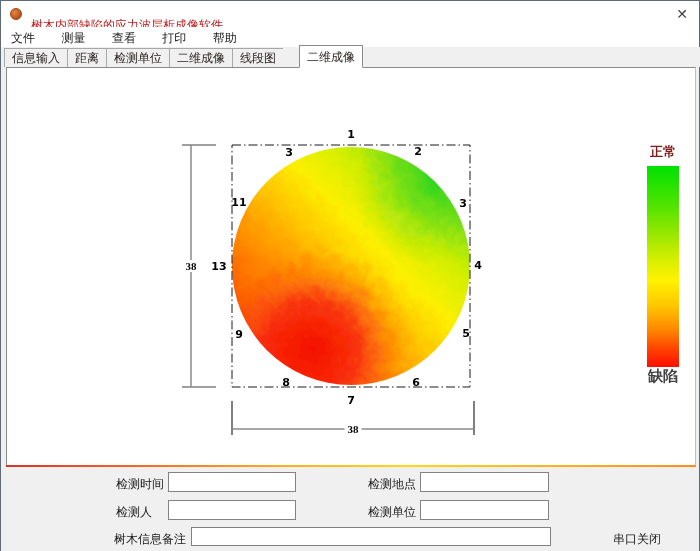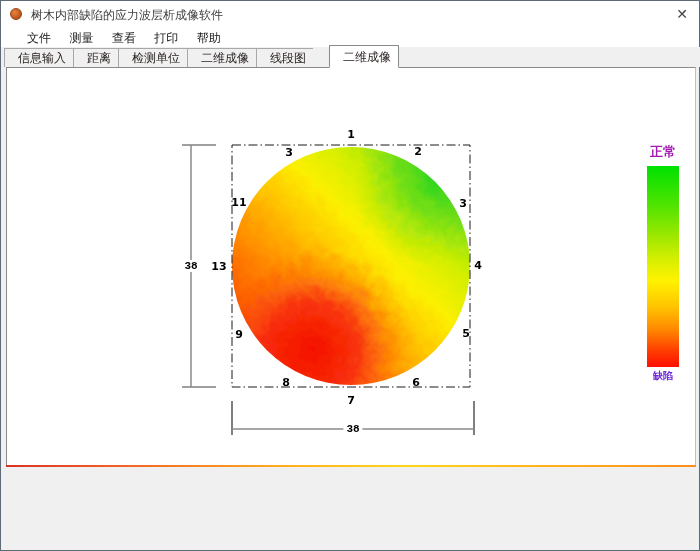--- a/index.html
+++ b/index.html
@@ -3,54 +3,54 @@
 <meta charset="utf-8">
 <style>
   html,body{margin:0;padding:0;}
   body{width:700px;height:551px;overflow:hidden;font-family:"Liberation Sans","DejaVu Sans",sans-serif;}
   .window{position:absolute;left:0;top:0;width:698px;height:549px;border:1px solid #5c6b77;background:#f0f0f0;}
 
   
   .titlebar{position:absolute;left:0;top:0;width:100%;height:26px;background:#ffffff;}
   .app-icon{position:absolute;left:9px;top:7px;width:12px;height:12px;border-radius:50%;
     background:radial-gradient(circle at 35% 35%, #e8833c, #c05a20 60%, #8f3c12);border:1px solid #9a4418;box-sizing:border-box;}
-  .title-text{position:absolute;left:30px;top:6px;font-size:12px;color:#404040;}
+  .title-text{position:absolute;left:30px;top:16px;font-size:12px;color:#b91c1c;}
   .close-btn{position:absolute;right:8px;top:4px;width:18px;height:18px;text-align:center;line-height:18px;
     font-size:14px;color:#444;cursor:default;}
 
   
   .menubar{position:absolute;left:0;top:26px;width:100%;height:20px;background:#ffffff;}
-  .menu-item{display:inline-block;margin-left:0;padding:3px 7px 0 7px;font-size:12px;color:#1a1a1a;}
-  .menubar .menu-item:first-child{margin-left:19px;font-family:Liberation Serif, serif;}
+  .menu-item{display:inline-block;margin-left:8px;padding:3px 7px 0 7px;font-size:12px;color:#1a1a1a;}
+  .menubar .menu-item:first-child{margin-left:3px;font-family:Liberation Serif, serif;}
 
   
   .tabstrip{position:absolute;left:0;top:46px;width:100%;height:20px;background:#f0f0f0;display:flex;align-items:flex-end;padding-left:3px;z-index:4;}
-  .tab{height:17px;line-height:17px;padding:1px 7px 0 13px;font-size:12px;color:#2a2220;background:#f0f0f0;
+  .tab{height:17px;line-height:17px;padding:1px 7px 0 7px;font-size:12px;color:#2a2220;background:#f0f0f0;
     border:1px solid #a8a8a8;border-bottom:none;margin-right:0;border-right:none;}
   .tab:last-child{border-right:1px solid #a8a8a8;margin-left:16px;}
   .tab.active{height:20px;line-height:20px;background:#ffffff;border:1px solid #8a8a8a;border-bottom:1px solid #ffffff;
     margin-bottom:-1px;position:relative;z-index:6;}
 
   
   .panel{position:absolute;left:5px;top:66px;width:688px;height:398px;background:#ffffff;
     border:1px solid;border-color:#8a8a8a #c0c0c0 #ffffff #8a8a8a;box-sizing:content-box;z-index:1;}
   .panel-bottom-line{position:absolute;left:-1px;right:-1px;bottom:-1px;height:2px;
     background:linear-gradient(90deg,#d83325 0%,#f05a28 14%,#ffb31e 42%,#ffd816 58%,#ffaf1c 80%,#ff8d1d 100%);}
   .tomo-svg{position:absolute;left:0;top:0;}
 
   .sensor-label{position:absolute;transform:translate(-50%,-50%);font-size:11px;font-weight:bold;color:#000;
     font-family:"DejaVu Sans",sans-serif;}
   .dim-label{position:absolute;transform:translate(-50%,-50%);font-size:11px;font-weight:bold;color:#000;
-    background:#ffffff;padding:0 3px;font-family:Liberation Mono, monospace;}
+    background:#ffffff;padding:0 3px;font-family:Liberation Serif, serif;}
 
   
-  .legend-top{position:absolute;left:656px;top:84px;transform:translate(-50%,-50%);font-size:13px;font-weight:bold;color:#a21caf;white-space:nowrap;}
+  .legend-top{position:absolute;left:656px;top:84px;transform:translate(-50%,-50%);font-size:13px;font-weight:bold;color:#7f1d1d;white-space:nowrap;}
   .legend-bar{position:absolute;left:640px;top:98px;width:32px;height:201px;
     background:linear-gradient(to bottom,#00e100 0%,#52e400 20%,#9ee800 35%,#d8ef00 47%,#fff200 57%,#ffc400 70%,#ff8400 82%,#ff3c00 92%,#ff0f00 100%);}
-  .legend-bottom{position:absolute;left:656px;top:308px;transform:translate(-50%,-50%);font-size:10px;font-weight:bold;color:#6d28d9;white-space:nowrap;}
+  .legend-bottom{position:absolute;left:656px;top:308px;transform:translate(-50%,-50%);font-size:15px;font-weight:bold;color:#404040;white-space:nowrap;}
 
   
   .formarea{position:absolute;left:0;top:466px;width:100%;height:85px;background:#f0f0f0;}
   .form-label{position:absolute;font-size:12px;color:#1a1a1a;white-space:nowrap;}
   .form-input{position:absolute;height:20px;box-sizing:border-box;border:1px solid #828282;background:#ffffff;
     font-size:12px;padding:0 3px;outline:none;}
   .status-text{position:absolute;left:612px;top:64px;font-size:12px;color:#1a1a1a;white-space:nowrap;}
 </style>
 </head>
 <body>
@@ -149,14 +149,32 @@
     <span class="dim-label" style="left:184px;top:198px">38</span>
     <span class="dim-label" style="left:346px;top:361px">38</span>
 
     <span class="legend-top">正常</span>
     <div class="legend-bar"></div>
     <span class="legend-bottom">缺陷</span>
 
     <div class="panel-bottom-line"></div>
   </div>
 
+  <div class="formarea">
+    <span class="form-label" style="left:115px;top:9px">检测时间</span>
+    <input class="form-input" style="left: 167px; top: 5px; width: 128px;" value="">
+
+    <span class="form-label" style="left:367px;top:9px">检测地点</span>
+    <input class="form-input" style="left: 419px; top: 5px; width: 129px;" value="">
+
+    <span class="form-label" style="left:115px;top:37px">检测人</span>
+    <input class="form-input" style="left: 167px; top: 33px; width: 128px;" value="">
+
+    <span class="form-label" style="left:367px;top:37px">检测单位</span>
+    <input class="form-input" style="left: 419px; top: 33px; width: 129px;" value="">
+
+    <span class="form-label" style="left:113px;top:64px">树木信息备注</span>
+    <input class="form-input" style="left: 190px; top: 60px; width: 360px; height: 19px;" value="">
+
+    <span class="status-text">串口关闭</span>
+  </div>
 
 </div>
 
 </body></html>

